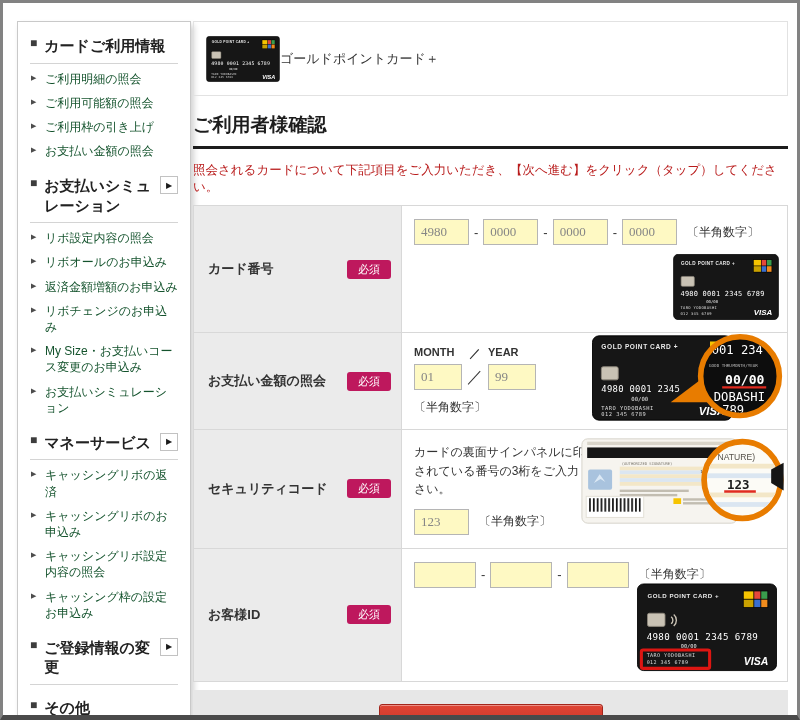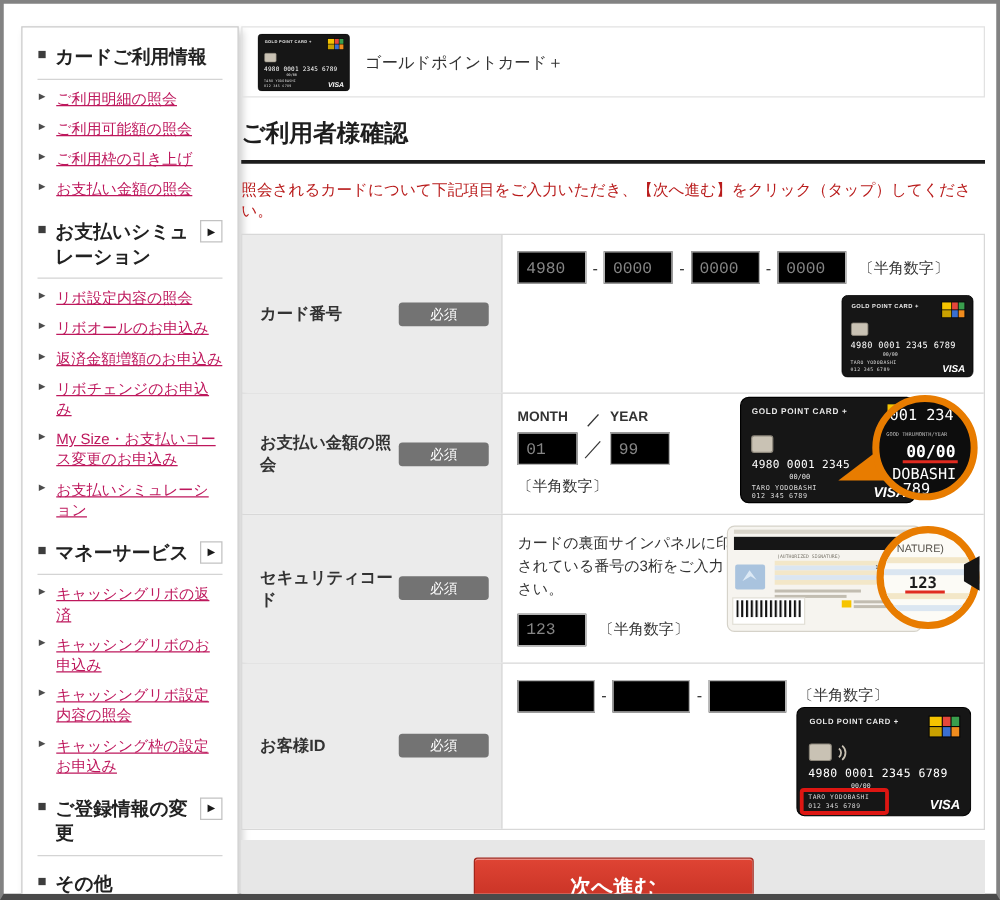--- a/index.html
+++ b/index.html
@@ -14,44 +14,44 @@
   .side-head{display:flex;align-items:flex-start;margin-top:13px;}
   .side-sec:first-child .side-head{margin-top:6px;}
   .sq{color:#3d3d3d;font-size:12px;line-height:1.3;flex:none;}
   .side-title{flex:1;margin-left:7px;font-weight:bold;font-size:15px;color:#222;line-height:1.3;}
   .arrow-btn{width:16px;height:16px;border:1px solid #c2c2c2;display:flex;align-items:center;
     justify-content:center;font-size:8px;color:#1a1a1a;flex:none;margin-left:3px;cursor:pointer;background:#fff;}
   .side-div{border-top:1px solid #d4d4d4;margin:7px 0 3px;}
   ul.side-links{list-style:none;margin:2px 0 0;padding:0;}
   .side-link{position:relative;padding:4px 0 4px 15px;font-size:12px;line-height:1.35;}
   .tri{position:absolute;left:1px;top:6px;font-size:7px;color:#4d4d4d;}
-  a.slink{color:#be185d;text-decoration:underline;cursor:pointer;}
+  a.slink{color:#14532d;cursor:pointer;}
 
   
   .main{position:absolute;left:190px;top:18px;width:595px;}
-  .card-header-box{border:1px solid #e2e2e2;height:57px;box-sizing:border-box;
-    display:flex;align-items:center;gap:12px;padding:5px 12px;}
+  .card-header-box{border:1px solid #e2e2e2;height:75px;box-sizing:border-box;
+    display:flex;align-items:center;gap:0;padding:5px 12px;}
   .mini-card{width:74px;height:46px;flex:none;}
   .card-name{font-size:13px;color:#333;}
   .page-title{margin:16px 0 0;font-size:19px;font-weight:bold;color:#1d1d1d;
     padding-bottom:8px;border-bottom:3px solid #1c1c1c;}
   .instruction{margin:13px 0 9px;font-size:12.5px;color:#b91c1c;}
 
   .form-table{border:1px solid #d8d8d8;}
   .frow{display:flex;border-bottom:1px solid #d8d8d8;}
   .frow:last-child{border-bottom:none;}
   .lcell{width:208px;flex:none;background:#ebebeb;display:flex;align-items:center;
     justify-content:space-between;padding:0 10px 0 14px;border-right:1px solid #d8d8d8;box-sizing:border-box;}
   .flabel{font-size:13px;font-weight:bold;color:#333;}
-  .req{background:#737373;color:#fff;font-size:11px;padding:2px 25px;border-radius:3px;flex:none;}
+  .req{background:#be185d;color:#fff;font-size:11px;padding:2px 11px;border-radius:3px;flex:none;}
   .vcell{flex:1;position:relative;padding:13px 12px;box-sizing:border-box;}
   .r1{min-height:126px;}.r2{min-height:88px;}.r3{min-height:102px;}.r4{min-height:132px;}
   .input-line{display:flex;align-items:center;}
-  input.fin{height:26px;border:1px solid #b5b5b5;background:#000000;color:#868686;font-size:13px;
-    padding:0 6px;box-sizing:border-box;font-family:Liberation Mono, monospace;}
+  input.fin{height:26px;border:1px solid #b5b5b5;background:#fef9c3;color:#868686;font-size:13px;
+    padding:0 6px;box-sizing:border-box;font-family:Liberation Serif, serif;}
   .w55{width:55px}.w48{width:48px}.w62{width:62px}
   .sep{margin:0 5px;color:#333;font-size:13px;}
   .note{font-size:12px;color:#333;margin-left:10px;white-space:nowrap;}
   .note-block{font-size:12px;color:#333;margin-top:9px;}
   .my-labels{display:flex;font-size:11px;font-weight:bold;color:#333;}
   .col-my{width:48px;}
   .slash-col{width:26px;text-align:center;color:#333;}
   .my-inputs{display:flex;align-items:center;margin-top:3px;}
   .my-inputs .slash-col{font-size:16px;}
   .cvv-desc{width:192px;font-size:12px;color:#333;margin:0 0 10px;line-height:1.55;}

